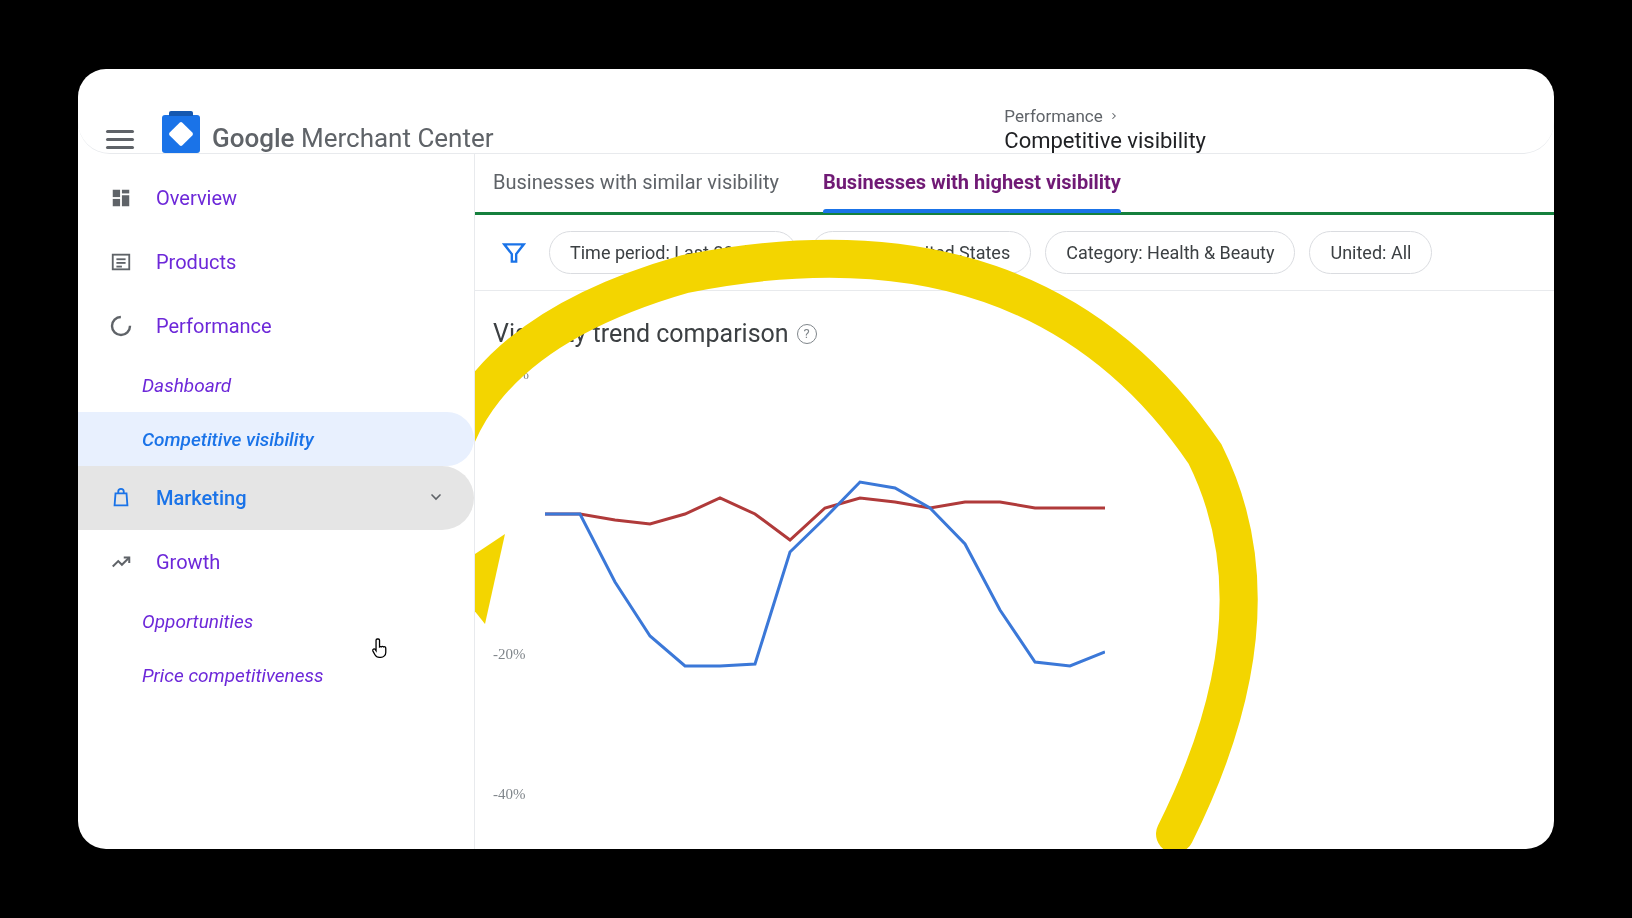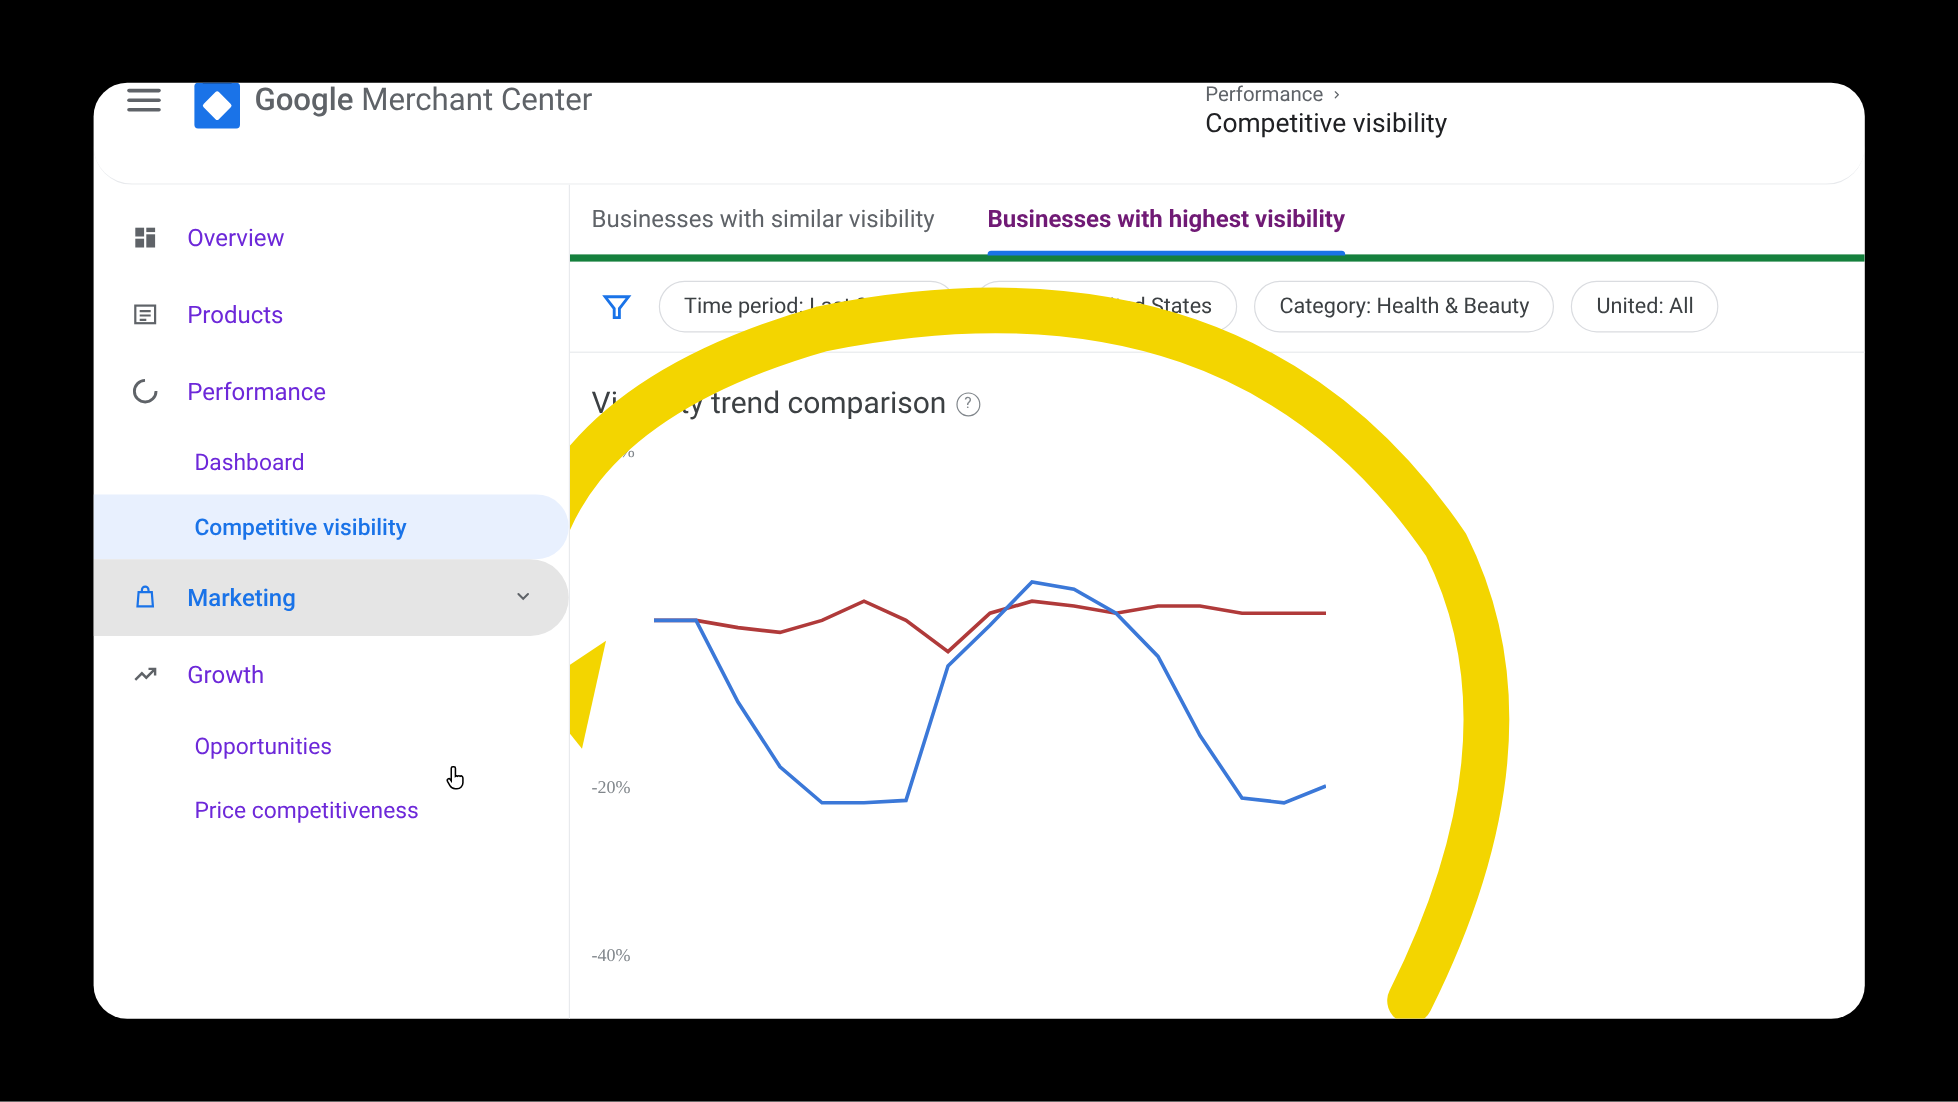--- a/index.html
+++ b/index.html
@@ -16,21 +16,21 @@
     width: 1476px;
     height: 780px;
     background: #fff;
     border-radius: 28px;
     box-shadow: 0 10px 40px rgba(0,0,0,0.6);
     overflow: hidden;
     position: relative;
   }
   .topbar {
     display: flex;
-    align-items: flex-start;
+    align-items: flex-end;
     height: 85px;
     padding: 0 28px;
     border-bottom: 1px solid #e8eaed;
     border-radius: 32px;
   }
   .hamburger {
     width: 28px;
     height: 28px;
     display: flex;
     flex-direction: column;
@@ -106,23 +106,24 @@
     align-items: center;
     height: 64px;
     padding: 0 30px 0 30px;
     gap: 22px;
     color: #6d28d9;
     font-size: 20px;
     cursor: pointer;
     border-radius: 0 32px 32px 0;
   }
   .nav-item.sub {
-    padding-left: 84px;
+    padding-left: 64px;
     height: 54px;
     font-size: 19px;
+    font-style: italic;
   }
   .nav-item.active-sub {
     background: #e8f0fe;
     color: #1a73e8;
     font-weight: 500;
   }
   .nav-item.highlight {
     background: #e5e5e5;
     color: #1a73e8;
     font-weight: 500;
@@ -142,21 +143,21 @@
     flex: 1;
     display: flex;
     flex-direction: column;
     position: relative;
     overflow: hidden;
   }
   .tabs {
     display: flex;
     gap: 44px;
     padding: 16px 18px 0 18px;
-    border-bottom: 6px solid #15803d;
+    border-bottom: 3px solid #15803d;
   }
   .tab {
     font-size: 20px;
     color: #5f6368;
     padding-bottom: 18px;
     cursor: pointer;
     position: relative;
   }
   .tab.active {
     color: #701a75;

